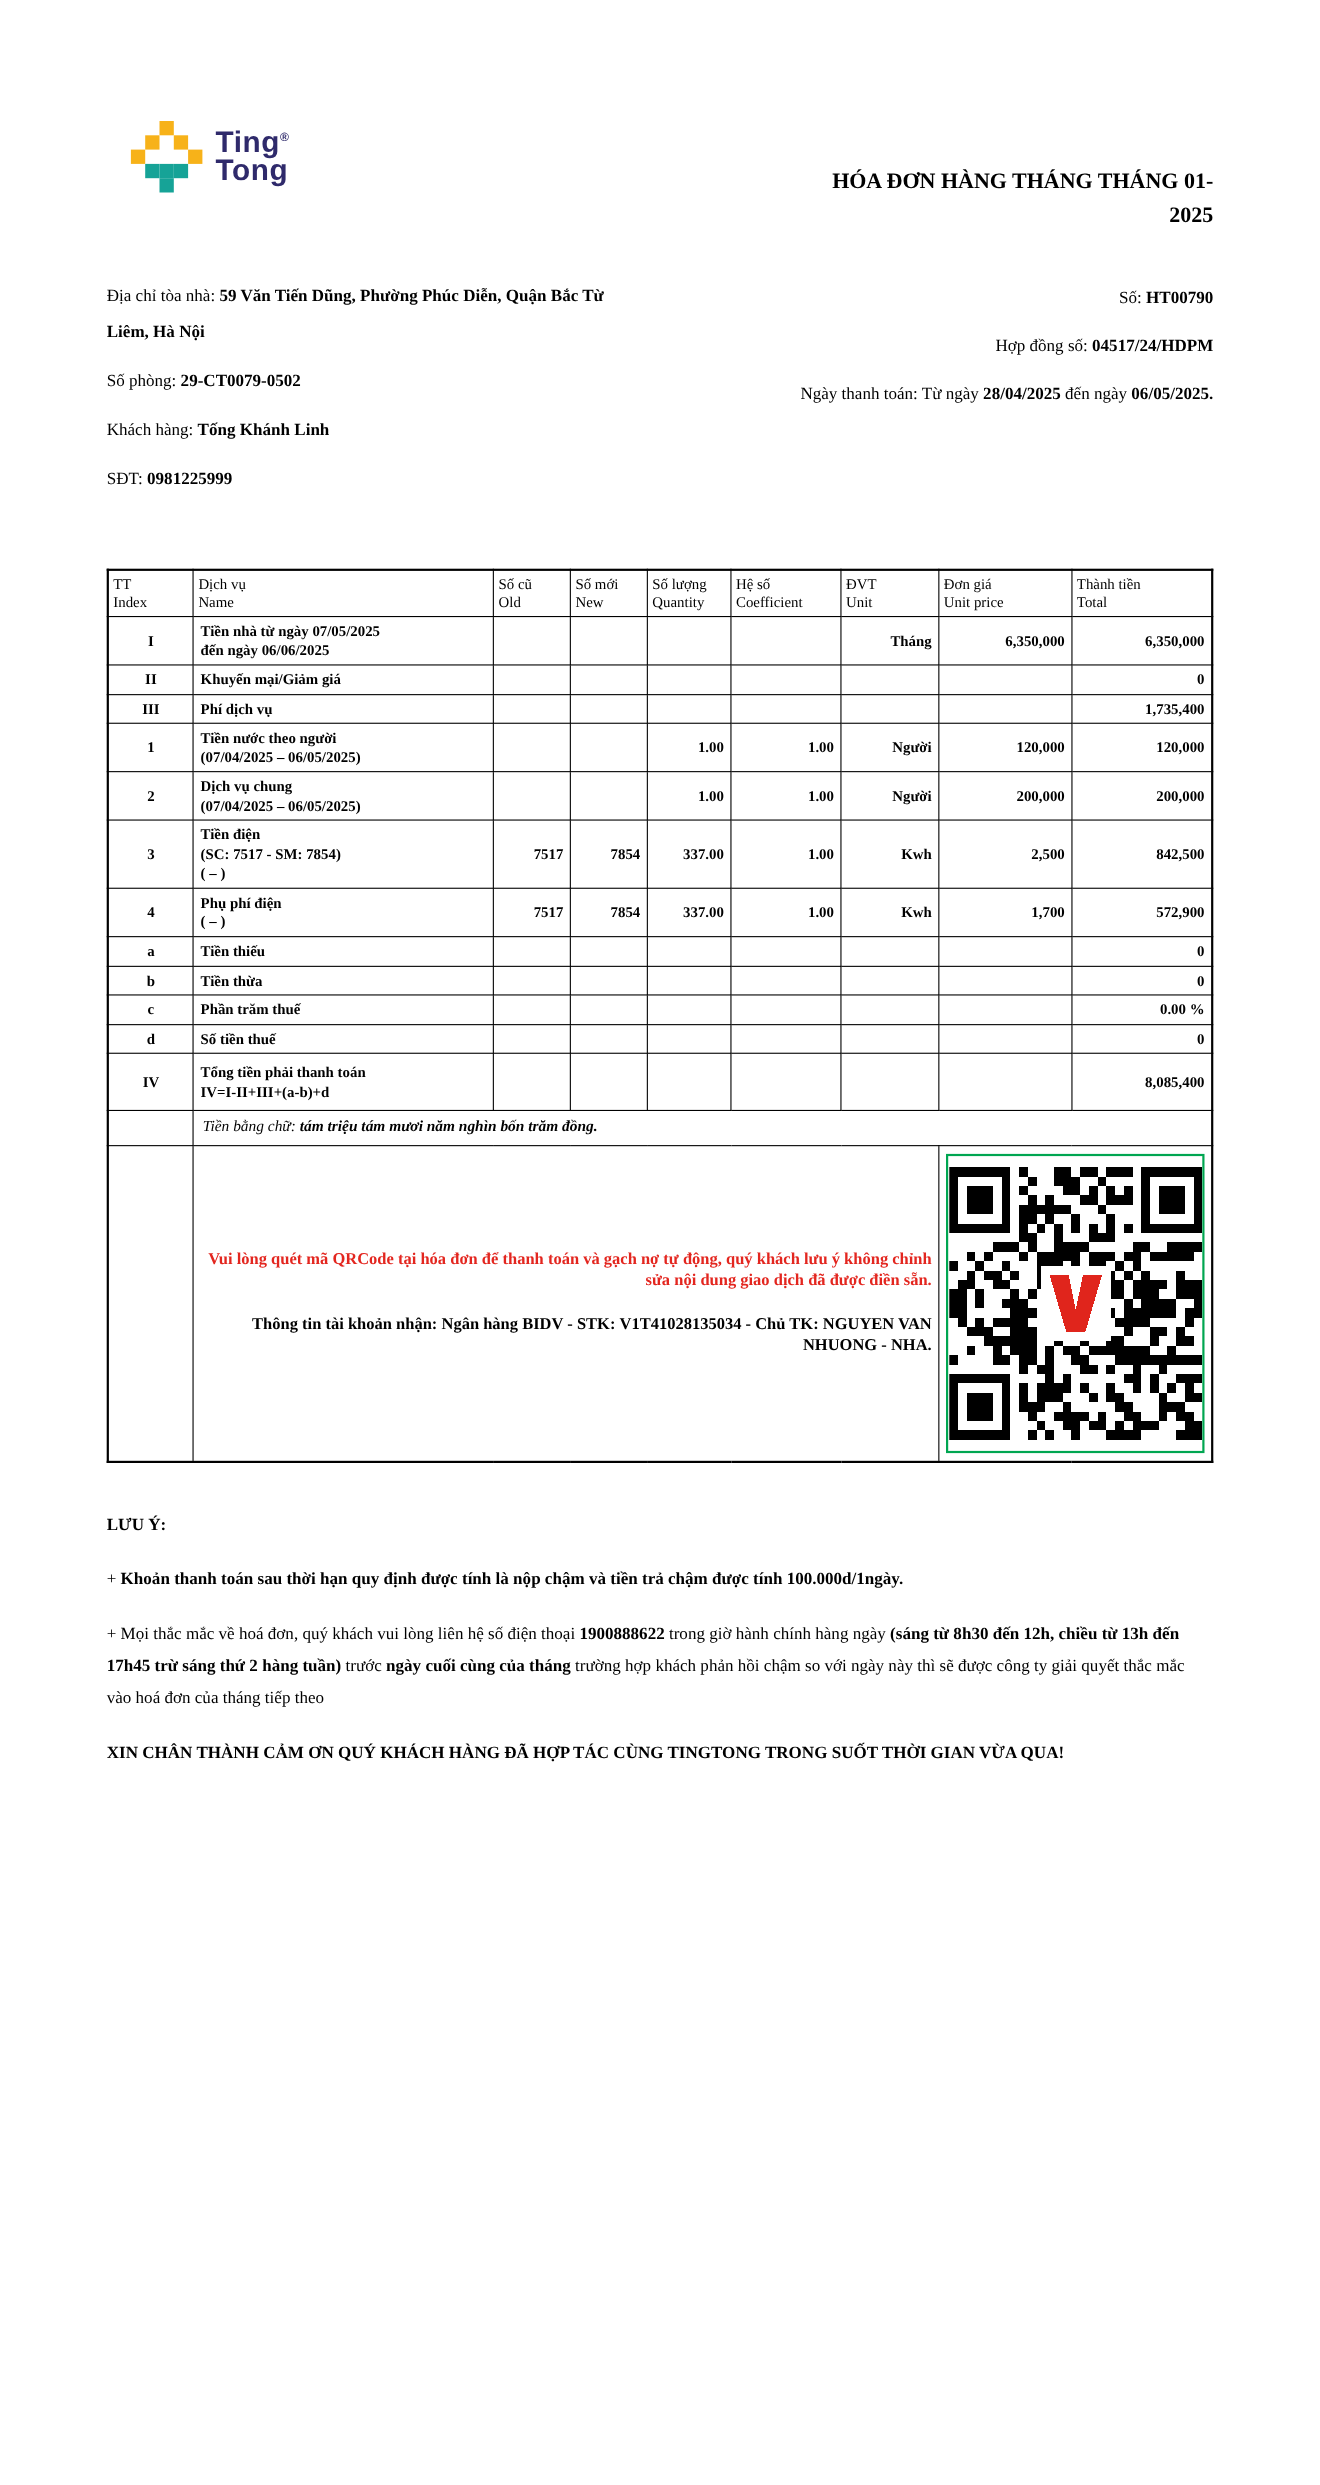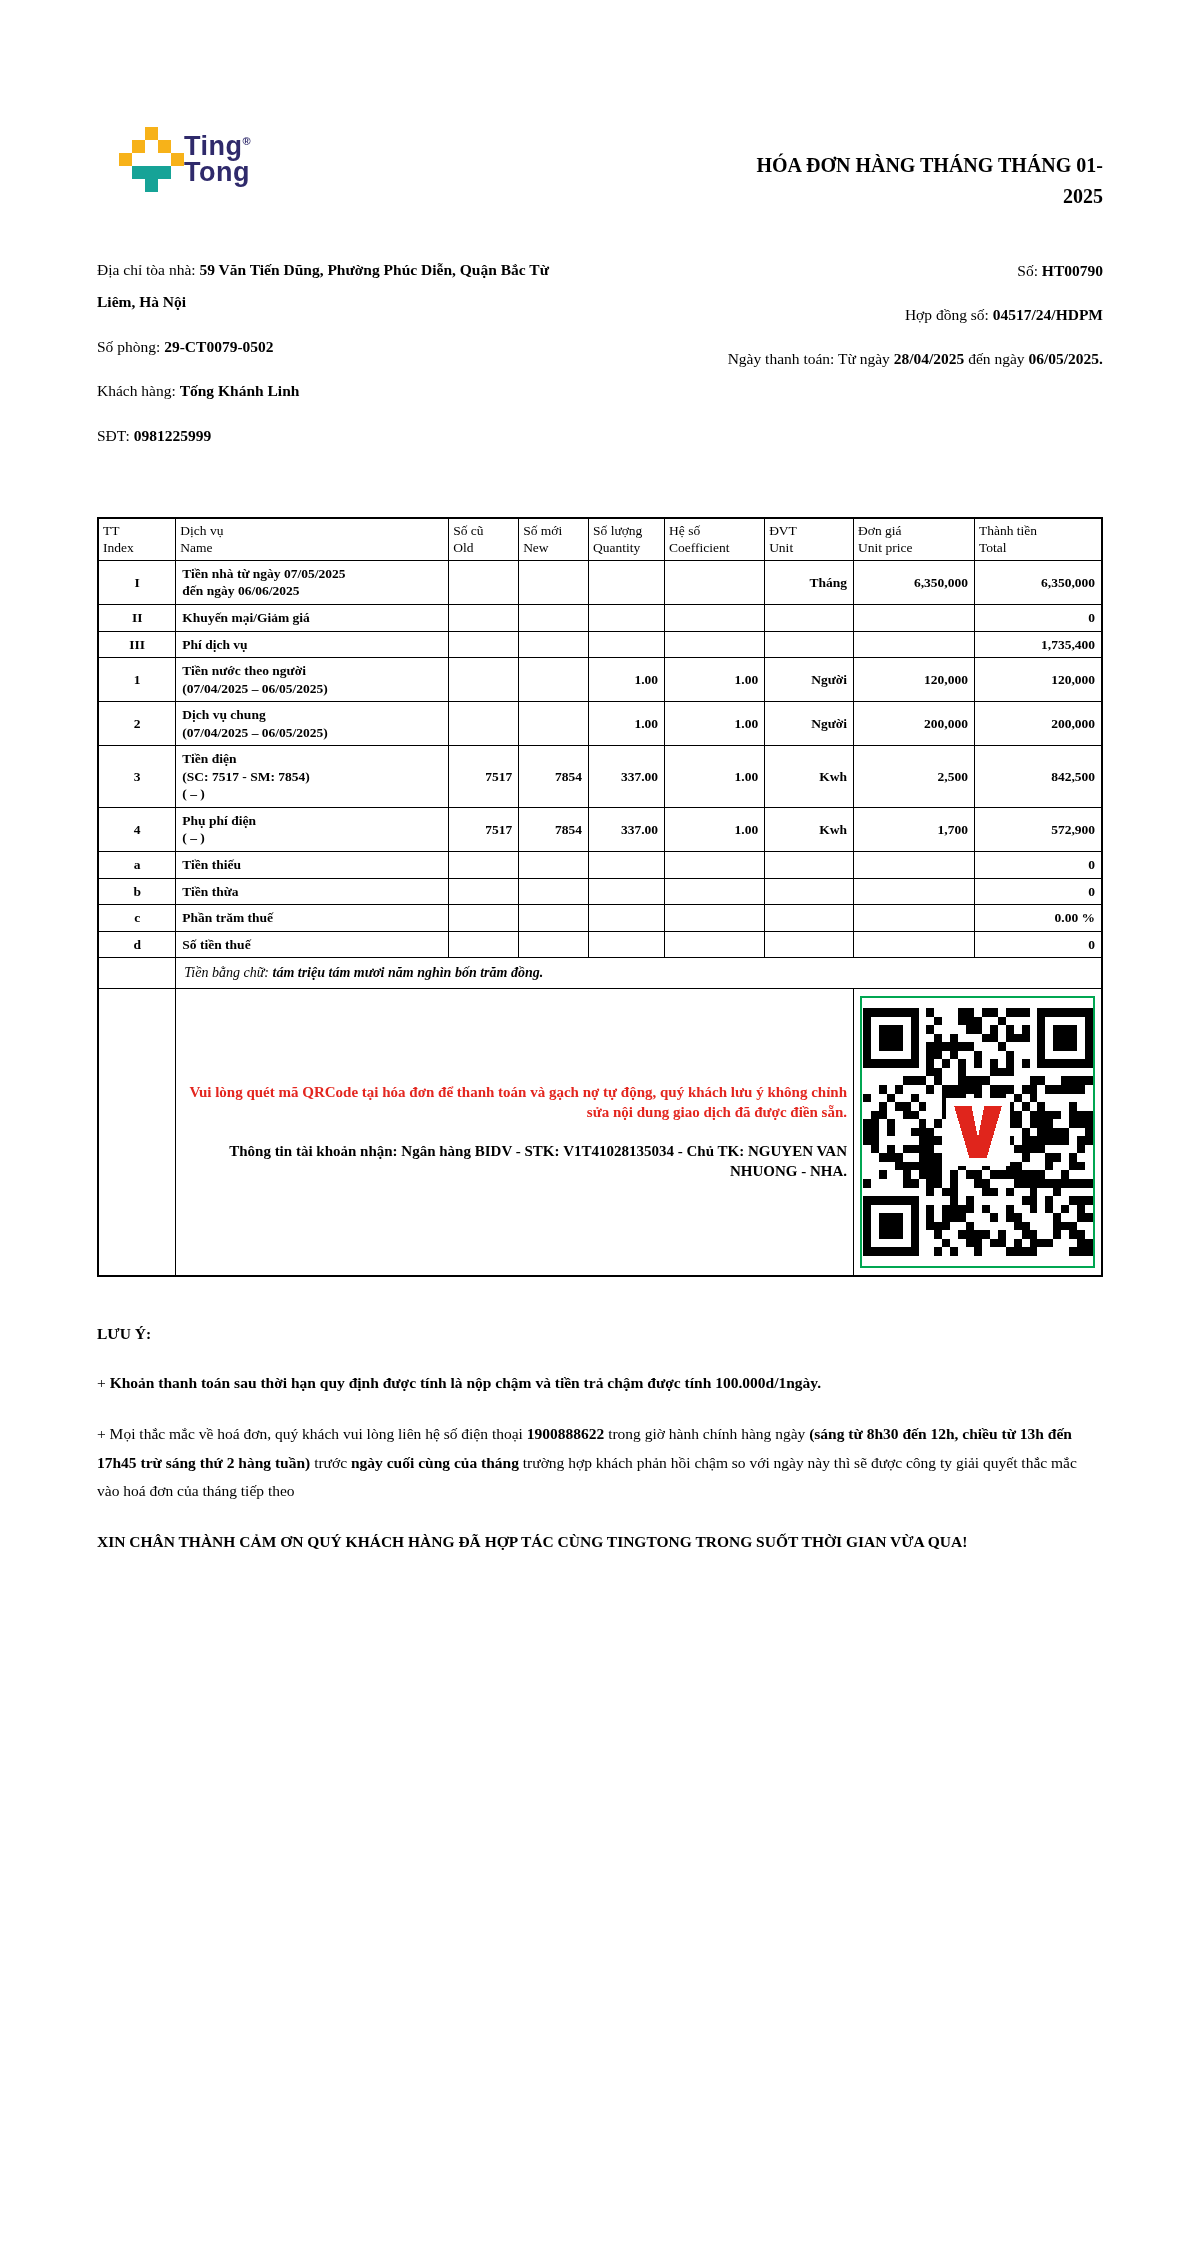--- a/index.html
+++ b/index.html
@@ -2,21 +2,21 @@
 <html style="--brand_navy: #2F2A6B; --brand_yellow: #F7B219; --brand_teal: #16A397; --notice_red: #E3261F; --qr_green: #00A651; --qr_logo_red: #E0251C;"><head>
 <meta charset="utf-8">
 <style>
   html,body{margin:0;padding:0;background:#d9d9d9;}
   .page{position:relative;width:1200px;height:2259px;background:#ffffff;margin:0 auto;
         font-family:"Liberation Serif", serif;color:#000;}
   .content{position:absolute;left:97px;top:0;width:1006px;}
 
   
   .hdr{display:flex;justify-content:space-between;align-items:flex-start;margin-top:110px;}
-  .logo{display:flex;align-items:center;margin-left:22px;margin-top:17px;}
+  .logo{display:flex;align-items:center;gap:12px;margin-left:22px;}
   .logo-grid{display:grid;grid-template-columns:repeat(5,13px);grid-template-rows:repeat(5,13px);}
   .logo-grid span{width:13px;height:13px;}
   .lg-y{background:var(--brand_yellow);}
   .lg-t{background:var(--brand_teal);}
   .brand{font-family:"Liberation Sans", sans-serif;font-weight:bold;color:var(--brand_navy);
          font-size:27px;line-height:0.95;letter-spacing:0.5px;}
   .brand sup{font-size:11px;}
   .title{width:440px;text-align:right;font-weight:bold;font-size:20px;line-height:1.55;margin-top:40px;}
 
   
@@ -268,20 +268,32 @@
           <tr>
             <td class="c-tt">d</td>
             <td class="c-name">Số tiền thuế</td>
             <td class="c-mid"></td>
             <td class="c-mid"></td>
             <td class="c-mid"></td>
             <td class="c-mid"></td>
             <td class="c-mid"></td>
             <td class="c-num"></td>
             <td class="c-num">0</td>
+          </tr>
+          <tr class="row-total">
+            <td class="c-tt">IV</td>
+            <td class="c-name">Tổng tiền phải thanh toán
+IV=I-II+III+(a-b)+d</td>
+            <td class="c-mid"></td>
+            <td class="c-mid"></td>
+            <td class="c-mid"></td>
+            <td class="c-mid"></td>
+            <td class="c-mid"></td>
+            <td class="c-num"></td>
+            <td class="c-num">8,085,400</td>
           </tr>
         </tbody>
       <tbody>
         <tr class="words-row">
           <td></td>
           <td colspan="8"><span>Tiền bằng chữ: </span><b>tám triệu tám mươi năm nghìn bốn trăm đồng.</b></td>
         </tr>
         <tr class="qr-row">
           <td></td>
           <td colspan="6" class="qr-text">

